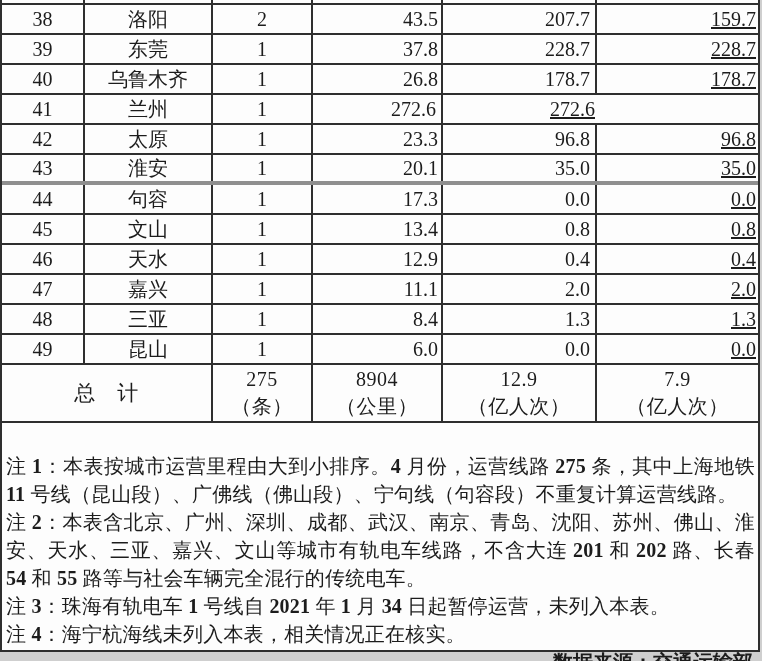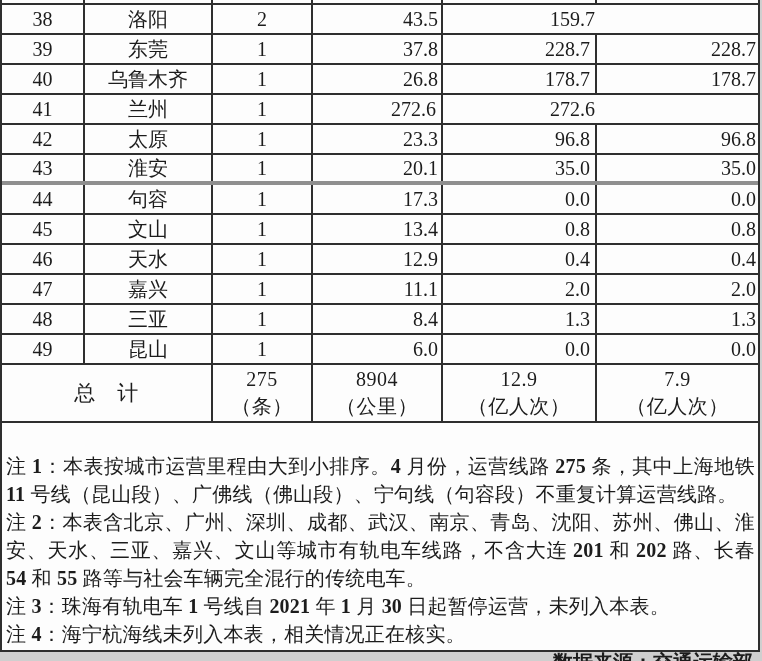--- a/index.html
+++ b/index.html
@@ -32,21 +32,21 @@
   .row{
     display:grid;grid-template-columns:83px 128px 100px 130px 154px 161px;
     height:30px;border-bottom:2px solid var(--border-dark);
   }
   .row.thick{border-bottom:4px solid var(--border-thick);}
   .cell{
     display:flex;align-items:center;justify-content:center;
     font-size:20px;border-right:2px solid var(--border-dark);
     overflow:hidden;white-space:nowrap;
   }
-  .cell:last-child{border-right:none;}
+  .cell:last-child{border-right:none;text-decoration:underline;}
   .cell.c3,.cell.c4,.cell.c5{justify-content:flex-end;padding-right:3px;margin-left:36px;}
   .cell.c4{padding-right:5px;}
   .cell.c5{padding-right:2px;}
 
   .total-row{
     display:grid;grid-template-columns:211px 100px 130px 154px 161px;
     height:58px;border-bottom:2px solid var(--border-dark);
   }
   .total-cell{
     display:flex;flex-direction:column;align-items:center;justify-content:center;
@@ -82,20 +82,21 @@
       <div class="cell"></div>
       <div class="cell"></div>
     </div>
 
     <div id="table-body">
         <div class="row">
           <div class="cell c0">38</div>
           <div class="cell c1">洛阳</div>
           <div class="cell c2">2</div>
           <div class="cell c3">43.5</div>
+          <div class="cell c4">207.7</div>
           <div class="cell c5">159.7</div>
         </div>
         <div class="row">
           <div class="cell c0">39</div>
           <div class="cell c1">东莞</div>
           <div class="cell c2">1</div>
           <div class="cell c3">37.8</div>
           <div class="cell c4">228.7</div>
           <div class="cell c5">228.7</div>
         </div>
@@ -196,19 +197,19 @@
       </div>
       <div class="total-cell">
         <span>7.9</span>
         <span>（亿人次）</span>
       </div>
     </div>
 
     <div class="notes">
       <p class="note">注 <b>1</b>：本表按城市运营里程由大到小排序。<b>4</b> 月份，运营线路 <b>275</b> 条，其中上海地铁 <b>11</b> 号线（昆山段）、广佛线（佛山段）、宁句线（句容段）不重复计算运营线路。</p>
       <p class="note">注 <b>2</b>：本表含北京、广州、深圳、成都、武汉、南京、青岛、沈阳、苏州、佛山、淮安、天水、三亚、嘉兴、文山等城市有轨电车线路，不含大连 <b>201</b> 和 <b>202</b> 路、长春 <b>54</b> 和 <b>55</b> 路等与社会车辆完全混行的传统电车。</p>
-      <p class="note">注 <b>3</b>：珠海有轨电车 <b>1</b> 号线自 <b>2021</b> 年 <b>1</b> 月 <b>30</b> 日起暂停运营，未列入本表。</p>
+      <p class="note">注 <b>3</b>：珠海有轨电车 <b>1</b> 号线自 <b>2021</b> 年 <b>1</b> 月 <b>34</b> 日起暂停运营，未列入本表。</p>
       <p class="note">注 <b>4</b>：海宁杭海线未列入本表，相关情况正在核实。</p>
       <p class="source-line">数据来源：交通运输部</p>
     </div>
 
   </div>
 </div>
 
 </body></html>

